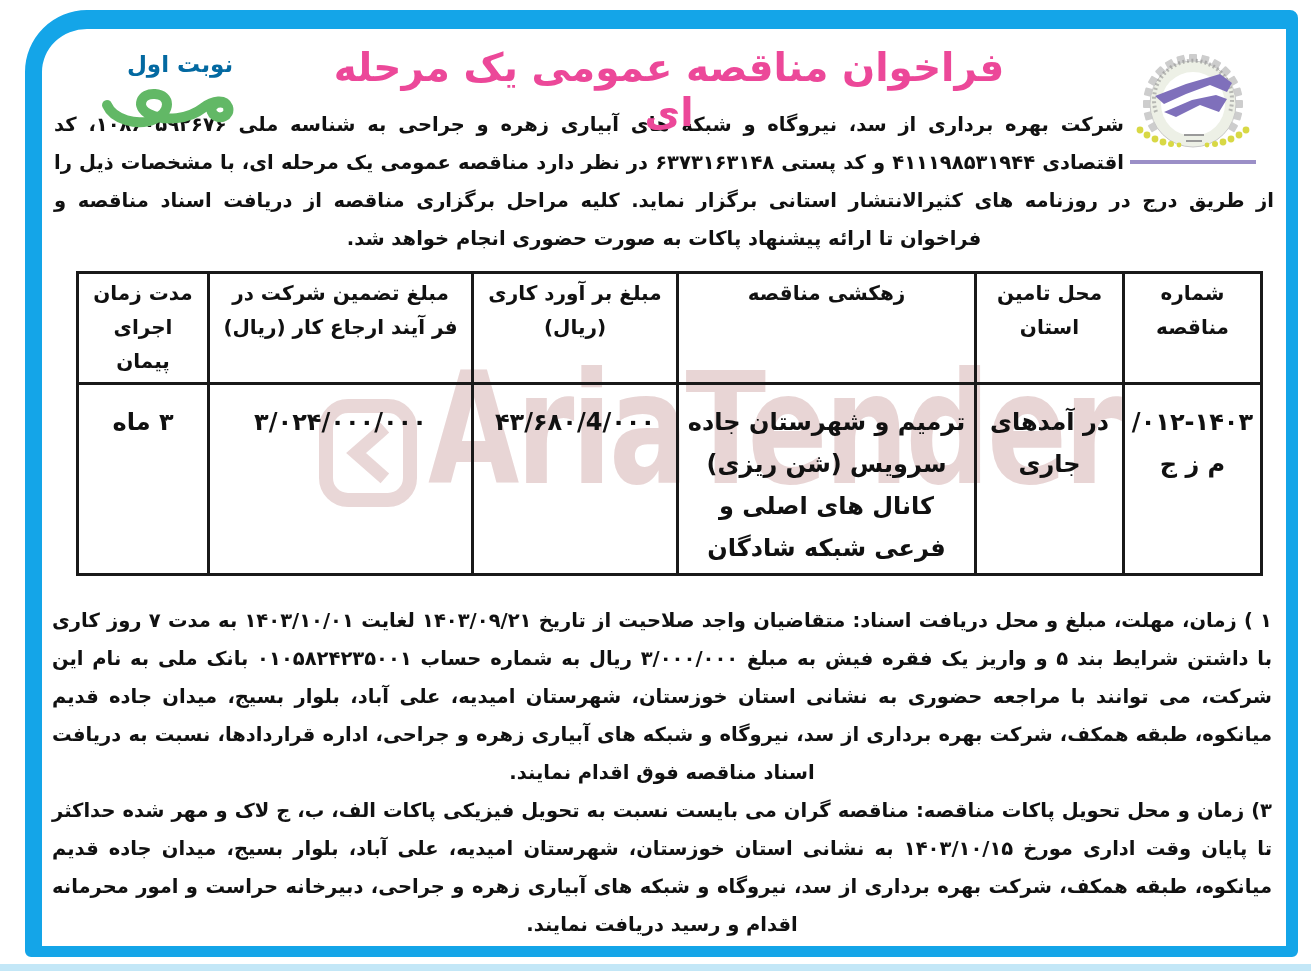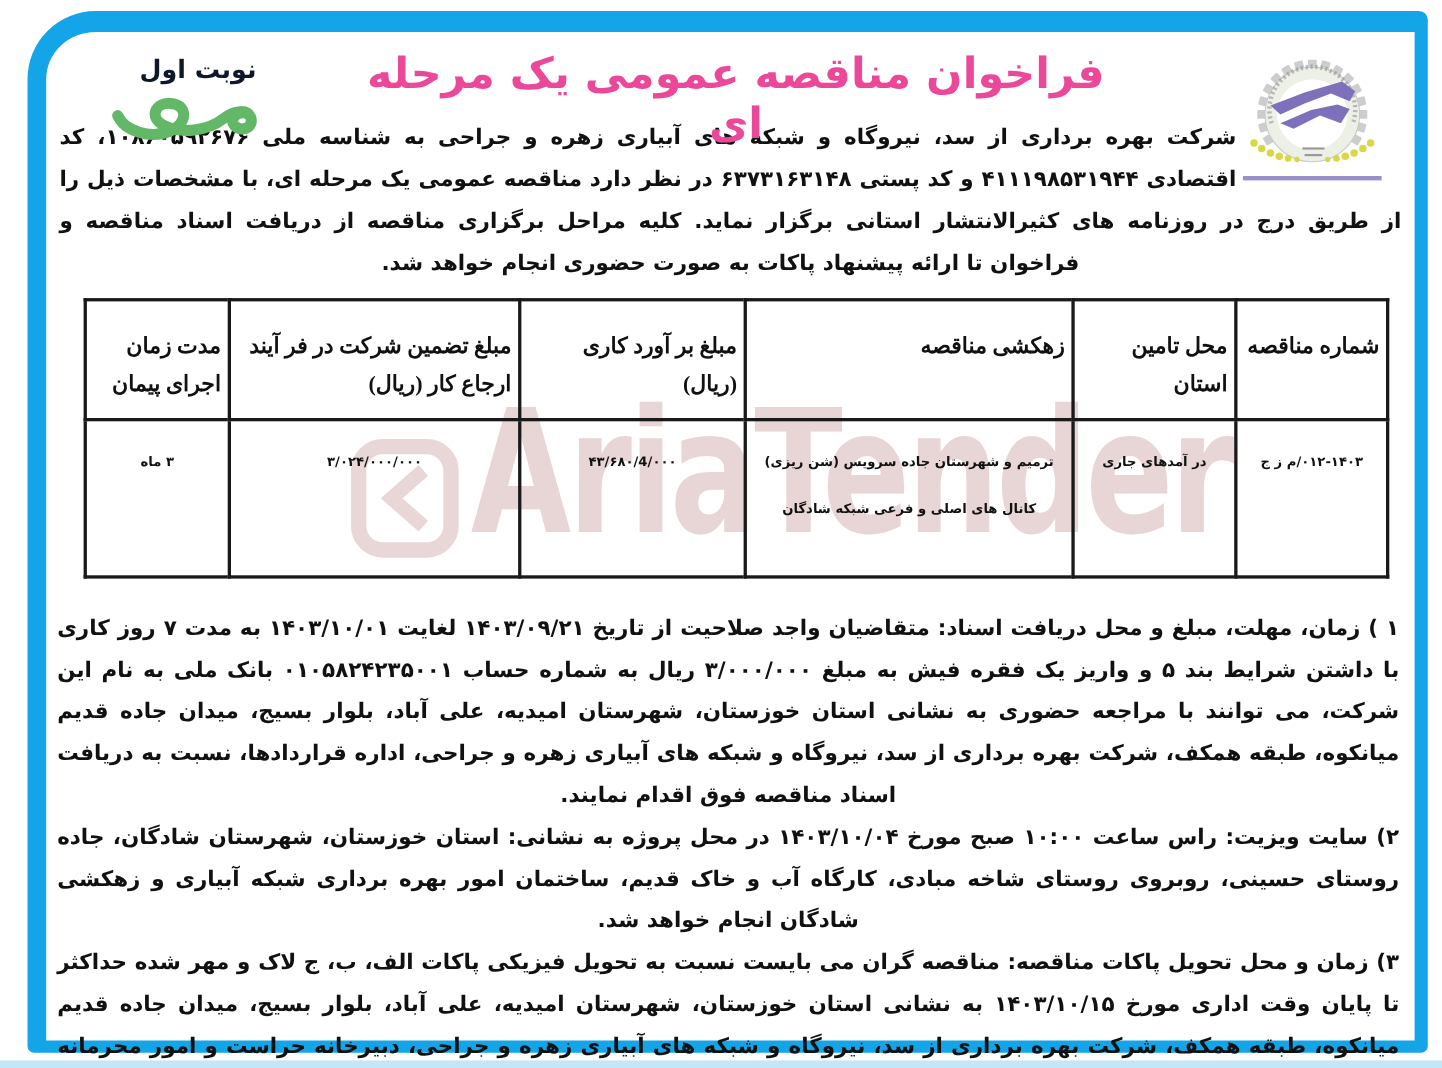--- a/index.html
+++ b/index.html
@@ -6,39 +6,39 @@
   .page{position:relative;width:1311px;height:971px;background:#ffffff;overflow:hidden;
         font-family:"DejaVu Sans",sans-serif;font-weight:bold;color:#111;}
   
   .frame{position:absolute;left:25px;top:10px;width:1273px;height:947px;box-sizing:border-box;
          border:solid #14a5e8;border-width:19px 12px 11px 17px;border-radius:62px 8px 6px 6px;background:#fff;}
   .bottom-strip{position:absolute;left:0;right:0;bottom:0;height:7px;background:#c3e7f7;}
   .content{position:absolute;left:42px;top:29px;width:1244px;height:917px;direction:rtl;z-index:2;}
 
   
   .header{position:relative;height:74px;}
-  .nobat{position:absolute;left:63px;top:22px;width:150px;text-align:center;color:#0f172a;font-size:23px;}
+  .nobat{position:absolute;left:63px;top:22px;width:150px;text-align:center;color:#0369a1;font-size:23px;}
   .squiggle{position:absolute;left:55px;top:46px;}
   .title{position:absolute;left:290px;right:280px;top:16px;margin:0;text-align:center;
          color:#ec4899;font-size:39px;letter-spacing:-1px;}
   .logo{position:absolute;left:28px;top:25px;width:130px;height:112px;}
   
   .logo{left:auto;right:aupx;} 
   .logo{position:absolute;right:28px;left:auto;}
 
   
   .intro{margin:3px 12px 0 12px;font-size:19.5px;line-height:38px;text-align:justify;text-align-last:center;}
   .logo-spacer{float:left;width:150px;height:76px;} 
   .logo-spacer{float:right;}
 
   
   table.tender{border-collapse:collapse;margin:13px 23px 0 0;width:1184px;table-layout:fixed;}
   table.tender th,table.tender td{border:3px solid #191919;padding:4px 6px;font-weight:bold;}
-  table.tender th{height:78px;vertical-align:top;padding-top:24px;font-size:20px;text-align:right;line-height:34px;font-family:Liberation Serif, serif;}
-  table.tender td{height:120px;vertical-align:top;padding-top:16px;font-size:12px;text-align:center;line-height:42px;}
+  table.tender th{height:78px;vertical-align:top;padding-top:2px;font-size:20px;text-align:center;line-height:34px;}
+  table.tender td{height:120px;vertical-align:top;padding-top:16px;font-size:24px;text-align:center;line-height:42px;}
   .col-num{width:138px;}.col-fund{width:148px;}.col-subj{width:298px;}
   .col-est{width:205px;}.col-guar{width:264px;}.col-dur{width:131px;}
 
   
   .terms{margin:26px 14px 0 10px;font-size:19.5px;line-height:38px;}
   .terms p{margin:0;}
   .terms p.multi{text-align:justify;text-align-last:center;}
 
   
   .watermark{position:absolute;left:0;top:0;width:100%;height:100%;z-index:1;pointer-events:none;}
@@ -156,19 +156,18 @@
         <td>ترمیم و شهرستان جاده سرویس (شن ریزی) کانال های اصلی و فرعی شبکه شادگان</td>
         <td>۴۳/۶۸۰/4/۰۰۰</td>
         <td>۳/۰۲۴/۰۰۰/۰۰۰</td>
         <td>۳ ماه</td>
       </tr>
     </tbody>
       </table>
 
     <div class="terms">
       <p class="multi">۱ ) زمان، مهلت، مبلغ و محل دریافت اسناد: متقاضیان واجد صلاحیت از تاریخ ۱۴۰۳/۰۹/۲۱ لغایت ۱۴۰۳/۱۰/۰۱ به مدت ۷ روز کاری با داشتن شرایط بند ۵ و واریز یک فقره فیش به مبلغ ۳/۰۰۰/۰۰۰ ریال به شماره حساب ۰۱۰۵۸۲۴۲۳۵۰۰۱ بانک ملی به نام این شرکت، می توانند با مراجعه حضوری به نشانی استان خوزستان، شهرستان امیدیه، علی آباد، بلوار بسیج، میدان جاده قدیم میانکوه، طبقه همکف، شرکت بهره برداری از سد، نیروگاه و شبکه های آبیاری زهره و جراحی، اداره قراردادها، نسبت به دریافت اسناد مناقصه فوق اقدام نمایند.</p>
-      <p class="multi">۲) سایت ویزیت: راس ساعت ۱۰:۰۰ صبح مورخ ۱۴۰۳/۱۰/۰۴ در محل پروژه به نشانی: استان خوزستان، شهرستان شادگان، جاده روستای حسینی، روبروی روستای شاخه مبادی، کارگاه آب و خاک قدیم، ساختمان امور بهره برداری شبکه آبیاری و زهکشی شادگان انجام خواهد شد.</p>
       <p class="multi">۳) زمان و محل تحویل پاکات مناقصه: مناقصه گران می بایست نسبت به تحویل فیزیکی پاکات الف، ب، ج لاک و مهر شده حداکثر تا پایان وقت اداری مورخ ۱۴۰۳/۱۰/۱۵ به نشانی استان خوزستان، شهرستان امیدیه، علی آباد، بلوار بسیج، میدان جاده قدیم میانکوه، طبقه همکف، شرکت بهره برداری از سد، نیروگاه و شبکه های آبیاری زهره و جراحی، دبیرخانه حراست و امور محرمانه اقدام و رسید دریافت نمایند.</p>
 
     </div>
 
   </div>
 </div>
 
 </body></html>

